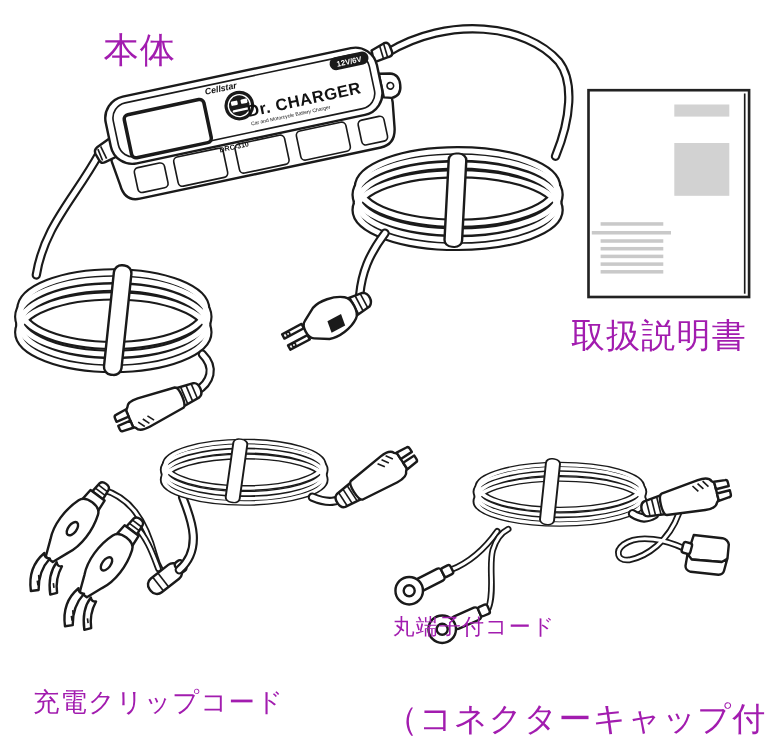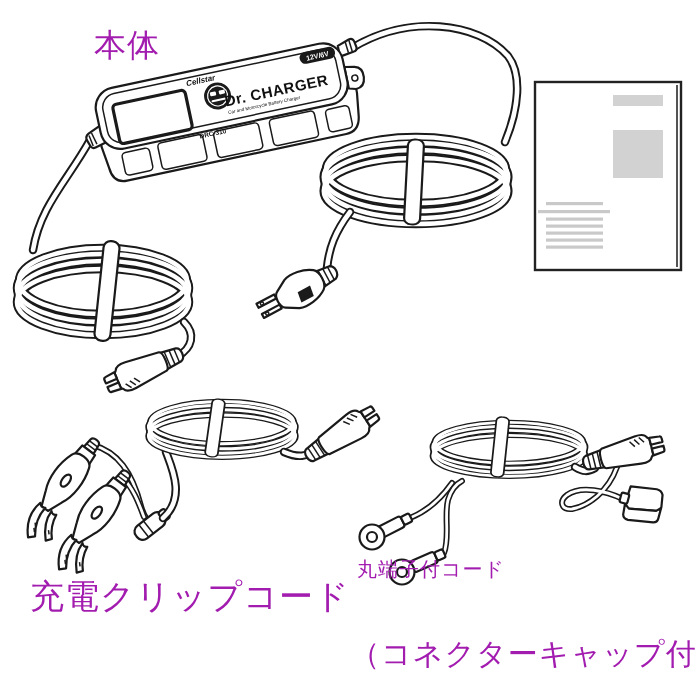--- a/index.html
+++ b/index.html
@@ -2,21 +2,21 @@
 <html><head>
 <meta charset="utf-8">
 <style>
   html,body{margin:0;padding:0;background:#fff}
   .stage{position:relative;width:700px;height:687px;background:#fff;overflow:hidden;
          font-family:"Liberation Sans",sans-serif}
   .stage svg{position:absolute;left:0;top:0}
   .lbl{position:absolute;color:#a21caf;white-space:nowrap;letter-spacing:1px}
   #lbl-main{left:94px;top:24px;font-size:32px}
   #lbl-manual{left:519px;top:284px;font-size:31px}
-  #lbl-clip{left:30px;top:574px;font-size:34px}
+  #lbl-clip{left:30px;top:622px;font-size:24px}
   #lbl-ring1{left:357px;top:556px;font-size:20px}
   #lbl-ring2{left:350px;top:634px;font-size:30px}
 
   .tube-o{fill:none;stroke:#1a1a1a;stroke-width:8.5;stroke-linecap:round}
   .tube-i{fill:none;stroke:#fff;stroke-width:4.6;stroke-linecap:round}
   .thin-o{fill:none;stroke:#1a1a1a;stroke-width:6;stroke-linecap:round}
   .thin-i{fill:none;stroke:#fff;stroke-width:2.8;stroke-linecap:round}
   .part{fill:#fff;stroke:#1a1a1a;stroke-width:2.2;stroke-linejoin:round}
   .detail{fill:none;stroke:#1a1a1a;stroke-width:1.5}
   .dark{fill:#1a1a1a;stroke:none}
@@ -220,17 +220,18 @@
     <use href="#sae" transform="translate(630,452) rotate(-14)"></use>
     <g transform="translate(642,506) rotate(15)">
       <path class="part" d="M-16,-16 L10,-20 Q15,-20 17,-16 L19,-4 Q19,0 15,1 L-12,6 Q-16,6 -17,2 Z"></path>
       <path class="part" d="M-17,2 L-12,6 L15,1 L19,-3 L19,8 Q19,12 15,13 L-10,17 Q-15,17 -16,13 Z"></path>
       <rect class="part" x="-23" y="-8" width="8" height="10" rx="2"></rect>
     </g>
   </g>
 </svg>
 
 <div class="lbl" id="lbl-main">本体</div>
+<div class="lbl" id="lbl-manual">取扱説明書</div>
 <div class="lbl" id="lbl-clip">充電クリップコード</div>
 <div class="lbl" id="lbl-ring1">丸端子付コード</div>
 <div class="lbl" id="lbl-ring2">（コネクターキャップ付）</div>
 
 </div>
 
 </body></html>

